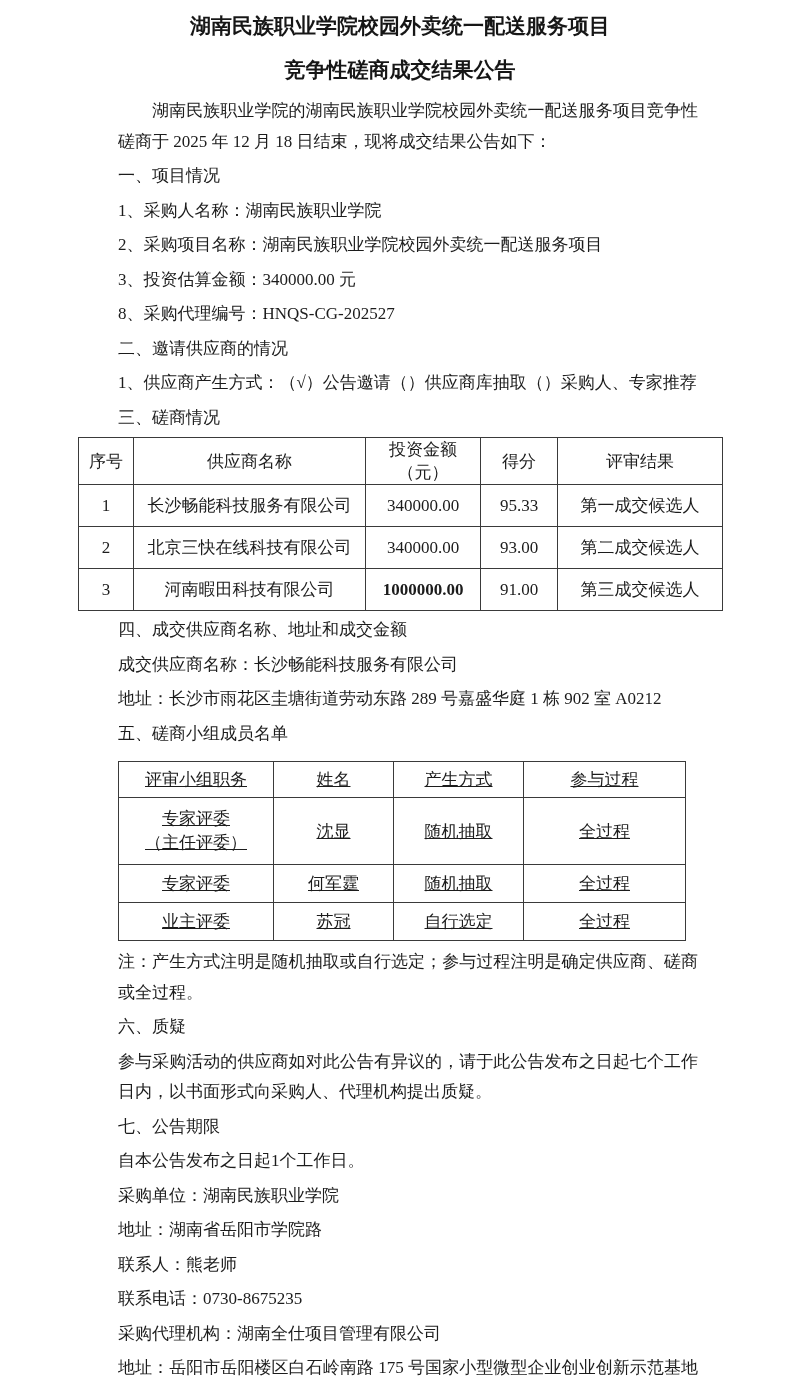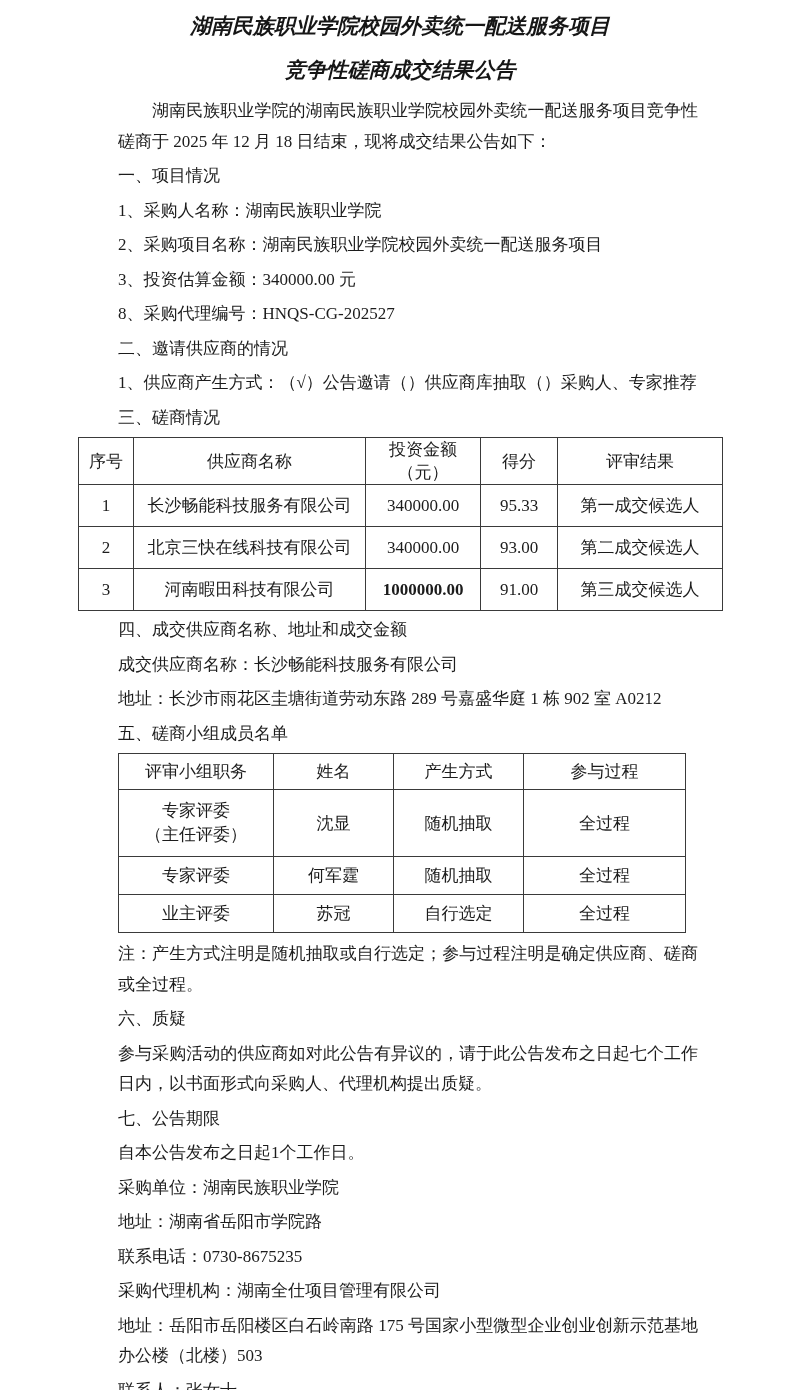--- a/index.html
+++ b/index.html
@@ -7,39 +7,39 @@
     position:relative;
     width:800px; height:1390px;
     background:#ffffff;
     overflow:hidden;
     font-family:"Liberation Serif","DejaVu Serif",serif;
     color:#1c1c1c;
   }
   .content { padding:4px 78px 0 78px; }
   .title {
     margin:0; font-size:21px; font-weight:bold;
-    text-align:center; line-height:44px; color:#161616;font-style:italic;
+    text-align:center; line-height:44px; color:#161616;
   }
   .line {
     margin:4px 24px 0 40px;
     font-size:17px; line-height:30.5px;
     text-align:justify; text-justify:inter-ideograph;
   }
   .indent { text-indent:2em; }
   table { border-collapse:collapse; table-layout:fixed;padding-left:6px; }
   th, td {
     border:1px solid #3a3a3a;
     font-weight:normal; font-size:17px;
     text-align:center; vertical-align:middle;
     padding:0 2px; overflow:hidden;
   }
   .results-table { width:644px; margin:4px 0 4px 0; }
   .results-table th { height:36px; }
   .results-table td { height:41px; }
-  .panel-table { width:567px; margin:4px 0 6px 40px; }
+  .panel-table { width:567px; margin:12px 0 6px 40px;text-decoration:underline; }
   .panel-table th { height:35px; }
   .panel-table .r-tall td { height:66px; }
   .panel-table .r-std td { height:37px; }
   .prewrap { white-space:pre-line; line-height:24px; }
   .bold { font-weight:bold; }
 </style>
 </head>
 <body>
 
 <div class="page">
@@ -146,20 +146,21 @@
     <p class="line">注：产生方式注明是随机抽取或自行选定；参与过程注明是确定供应商、磋商或全过程。</p>
 
     <p class="line">六、质疑</p>
     <p class="line">参与采购活动的供应商如对此公告有异议的，请于此公告发布之日起七个工作日内，以书面形式向采购人、代理机构提出质疑。</p>
 
     <p class="line">七、公告期限</p>
     <p class="line">自本公告发布之日起1个工作日。</p>
 
     <p class="line">采购单位：湖南民族职业学院</p>
     <p class="line">地址：湖南省岳阳市学院路</p>
+    <p class="line">联系人：熊老师</p>
     <p class="line">联系电话：0730-8675235</p>
     <p class="line">采购代理机构：湖南全仕项目管理有限公司</p>
     <p class="line">地址：岳阳市岳阳楼区白石岭南路 175 号国家小型微型企业创业创新示范基地办公楼（北楼）503</p>
     <p class="line">联系人：张女士</p>
     <p class="line">联系电话：0730-2270818</p>
 
   </div>
 </div>
 
 </body></html>

